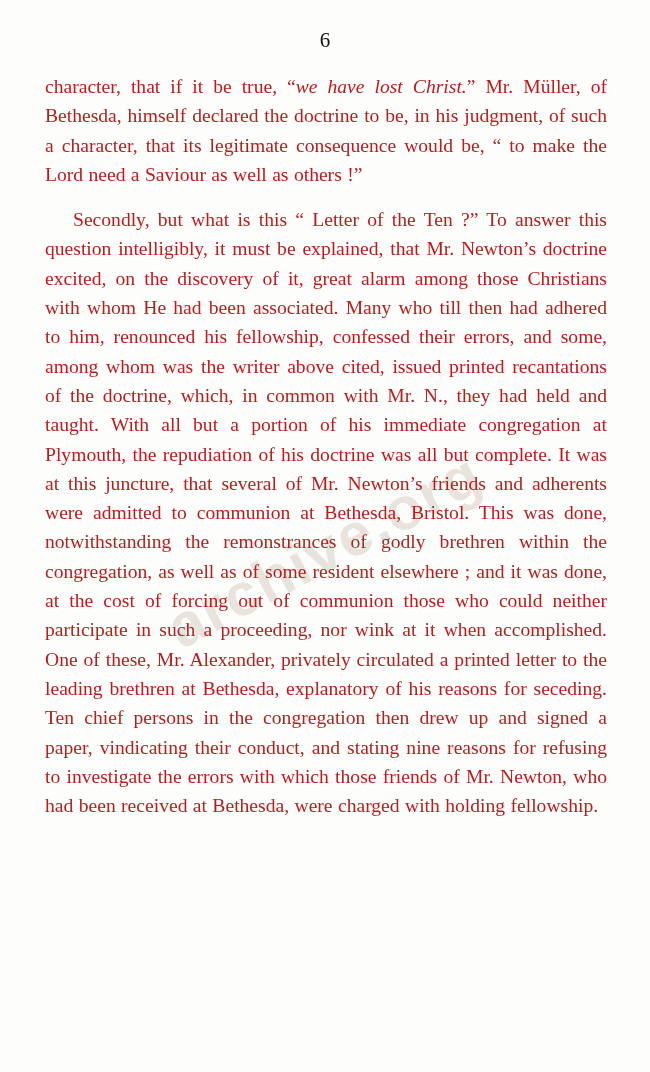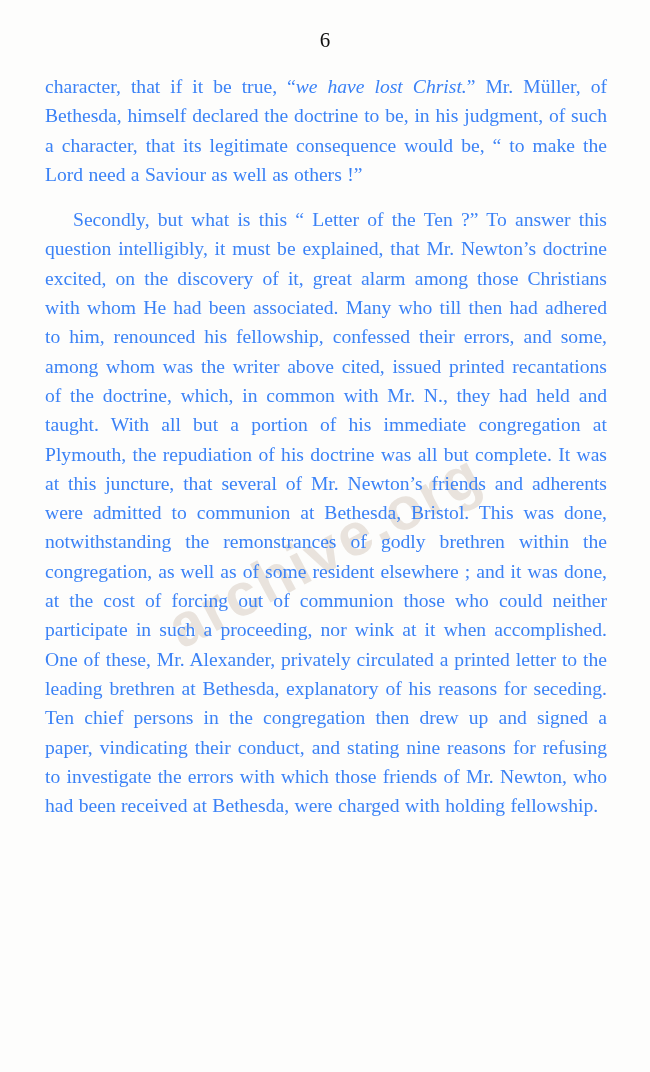--- a/index.html
+++ b/index.html
@@ -61,21 +61,21 @@
     width: 562px;
     z-index: 2;
   }
   .para {
     margin: 0;
     font-size: 19.6px;
     line-height: 29.3px;
     text-align: justify;
     text-justify: inter-word;
     word-spacing: 0.5px;
-    color: #3b82f6;
+    color: #b91c1c;
   }
   .para + .para {
     margin-top: 16px;
   }
   .indent {
     text-indent: 28px;
   }
   .ital {
     font-style: italic;
   }

